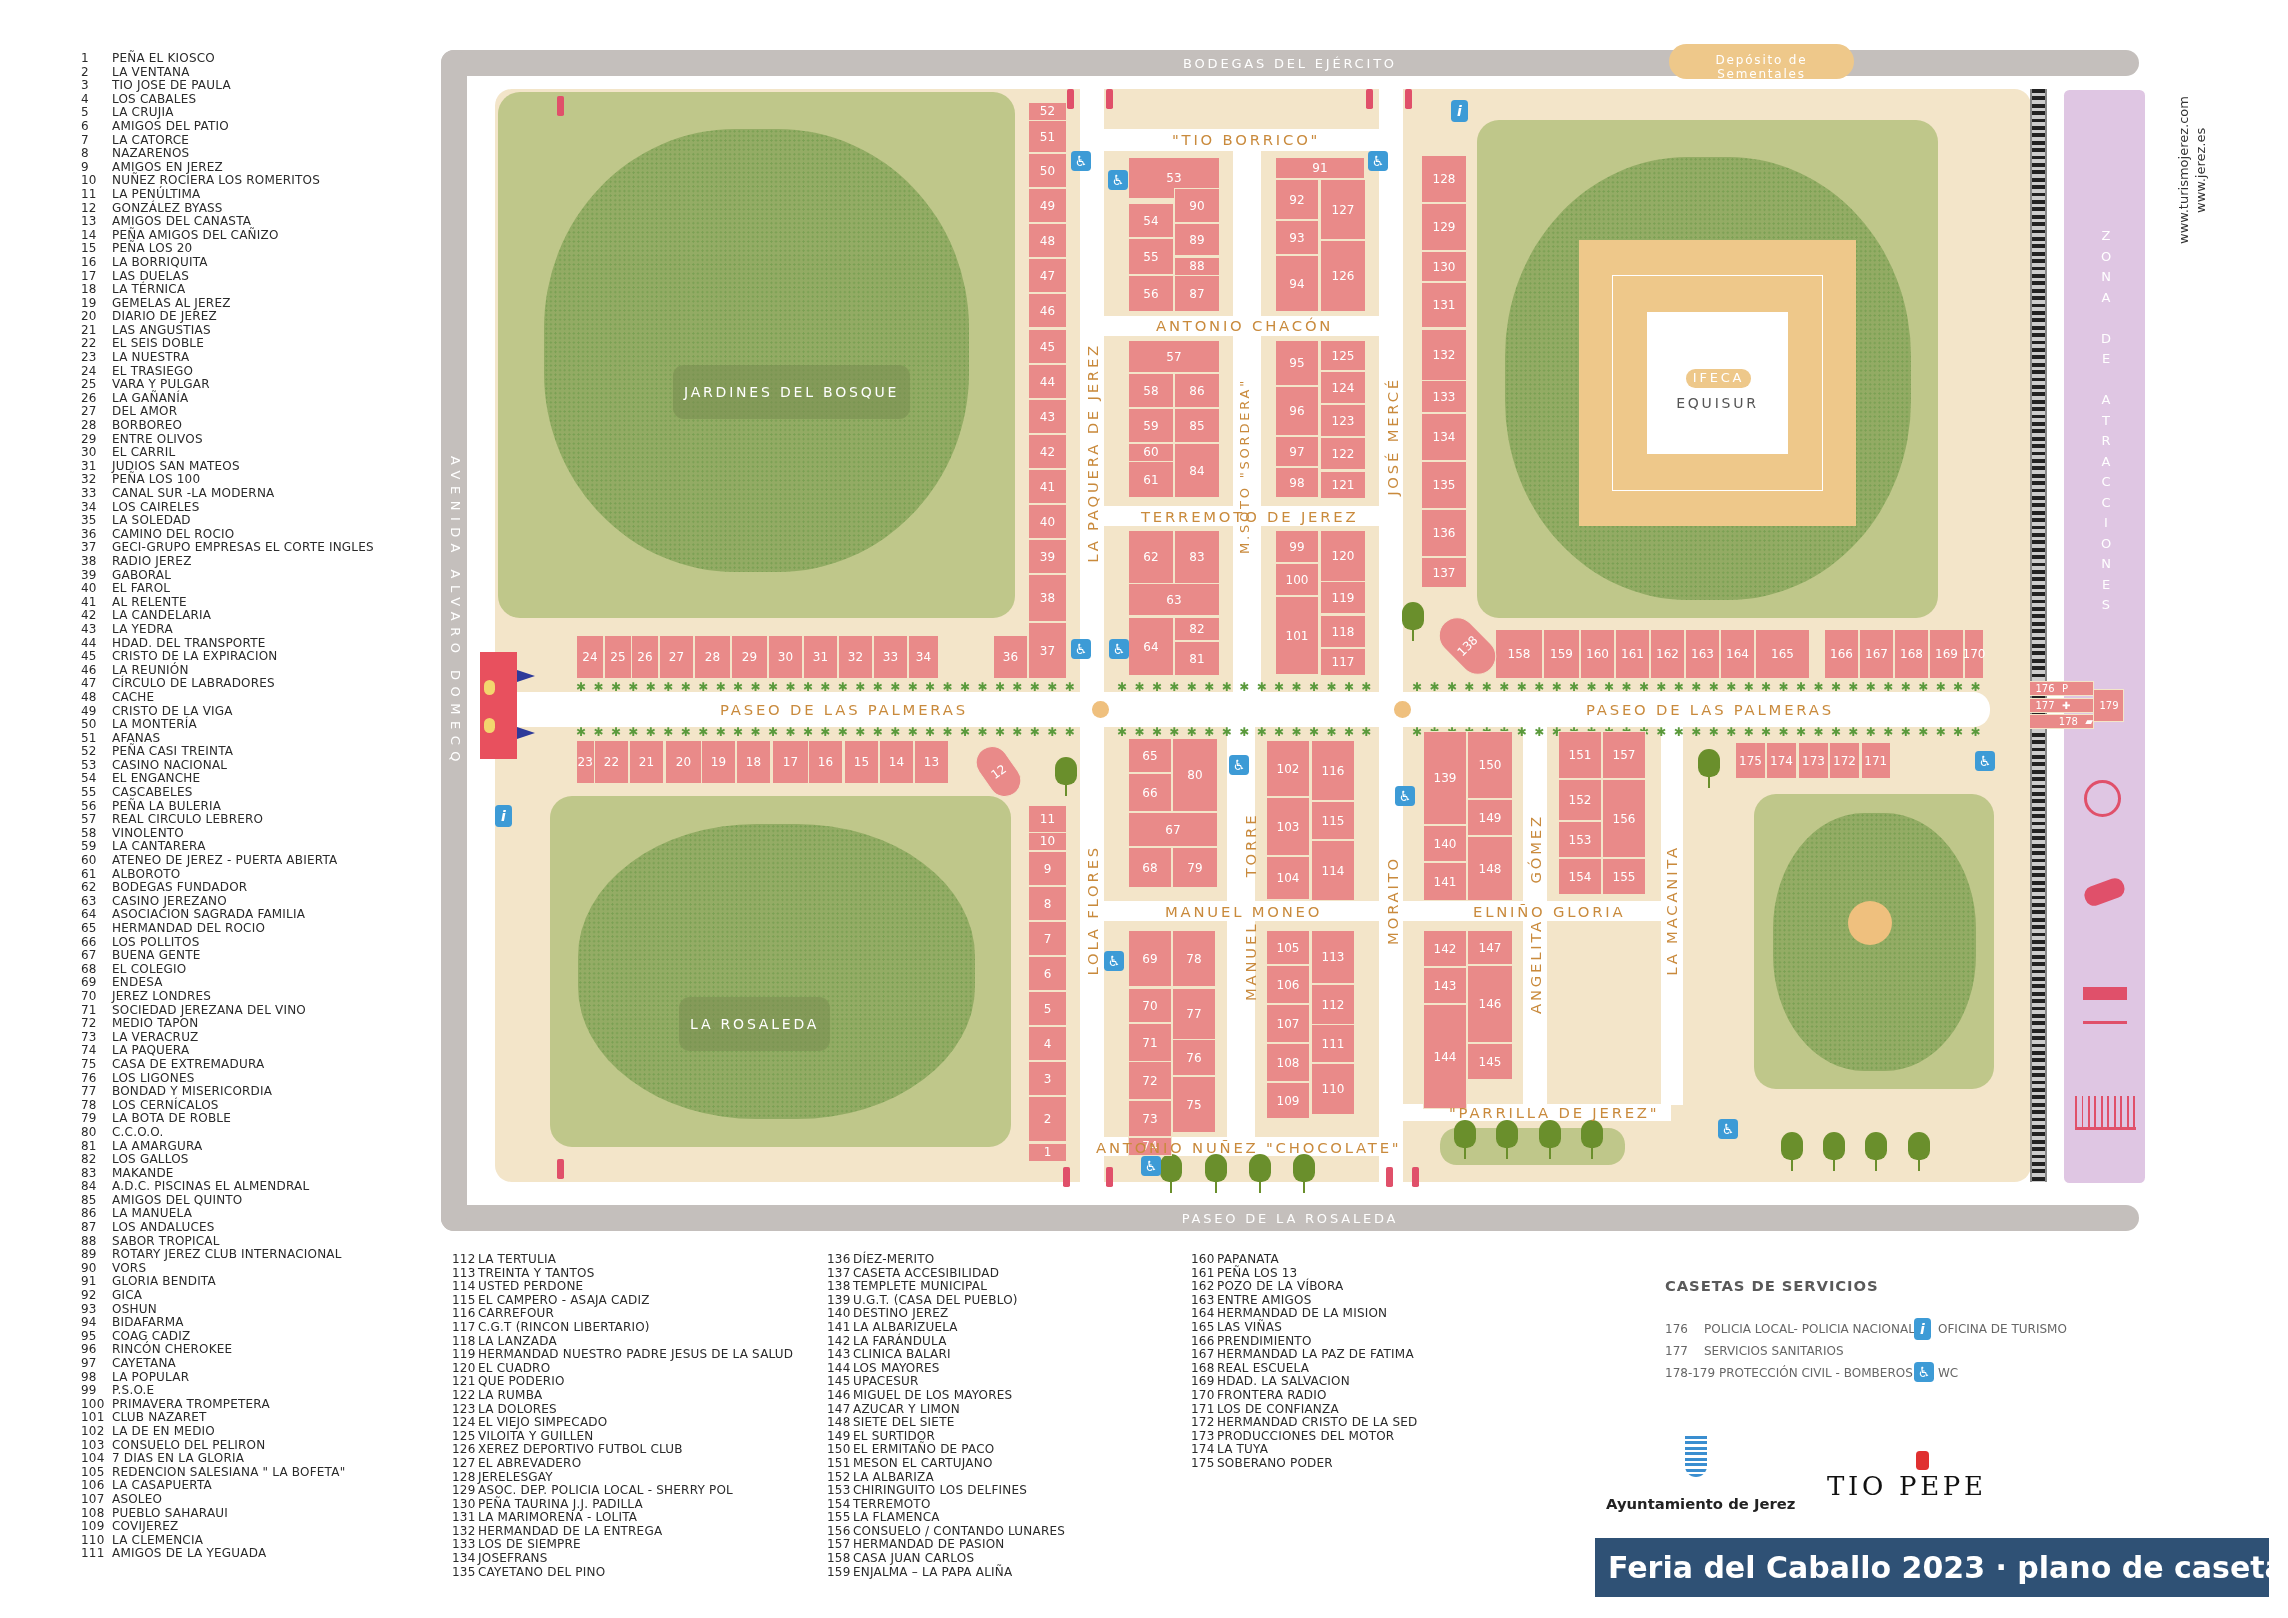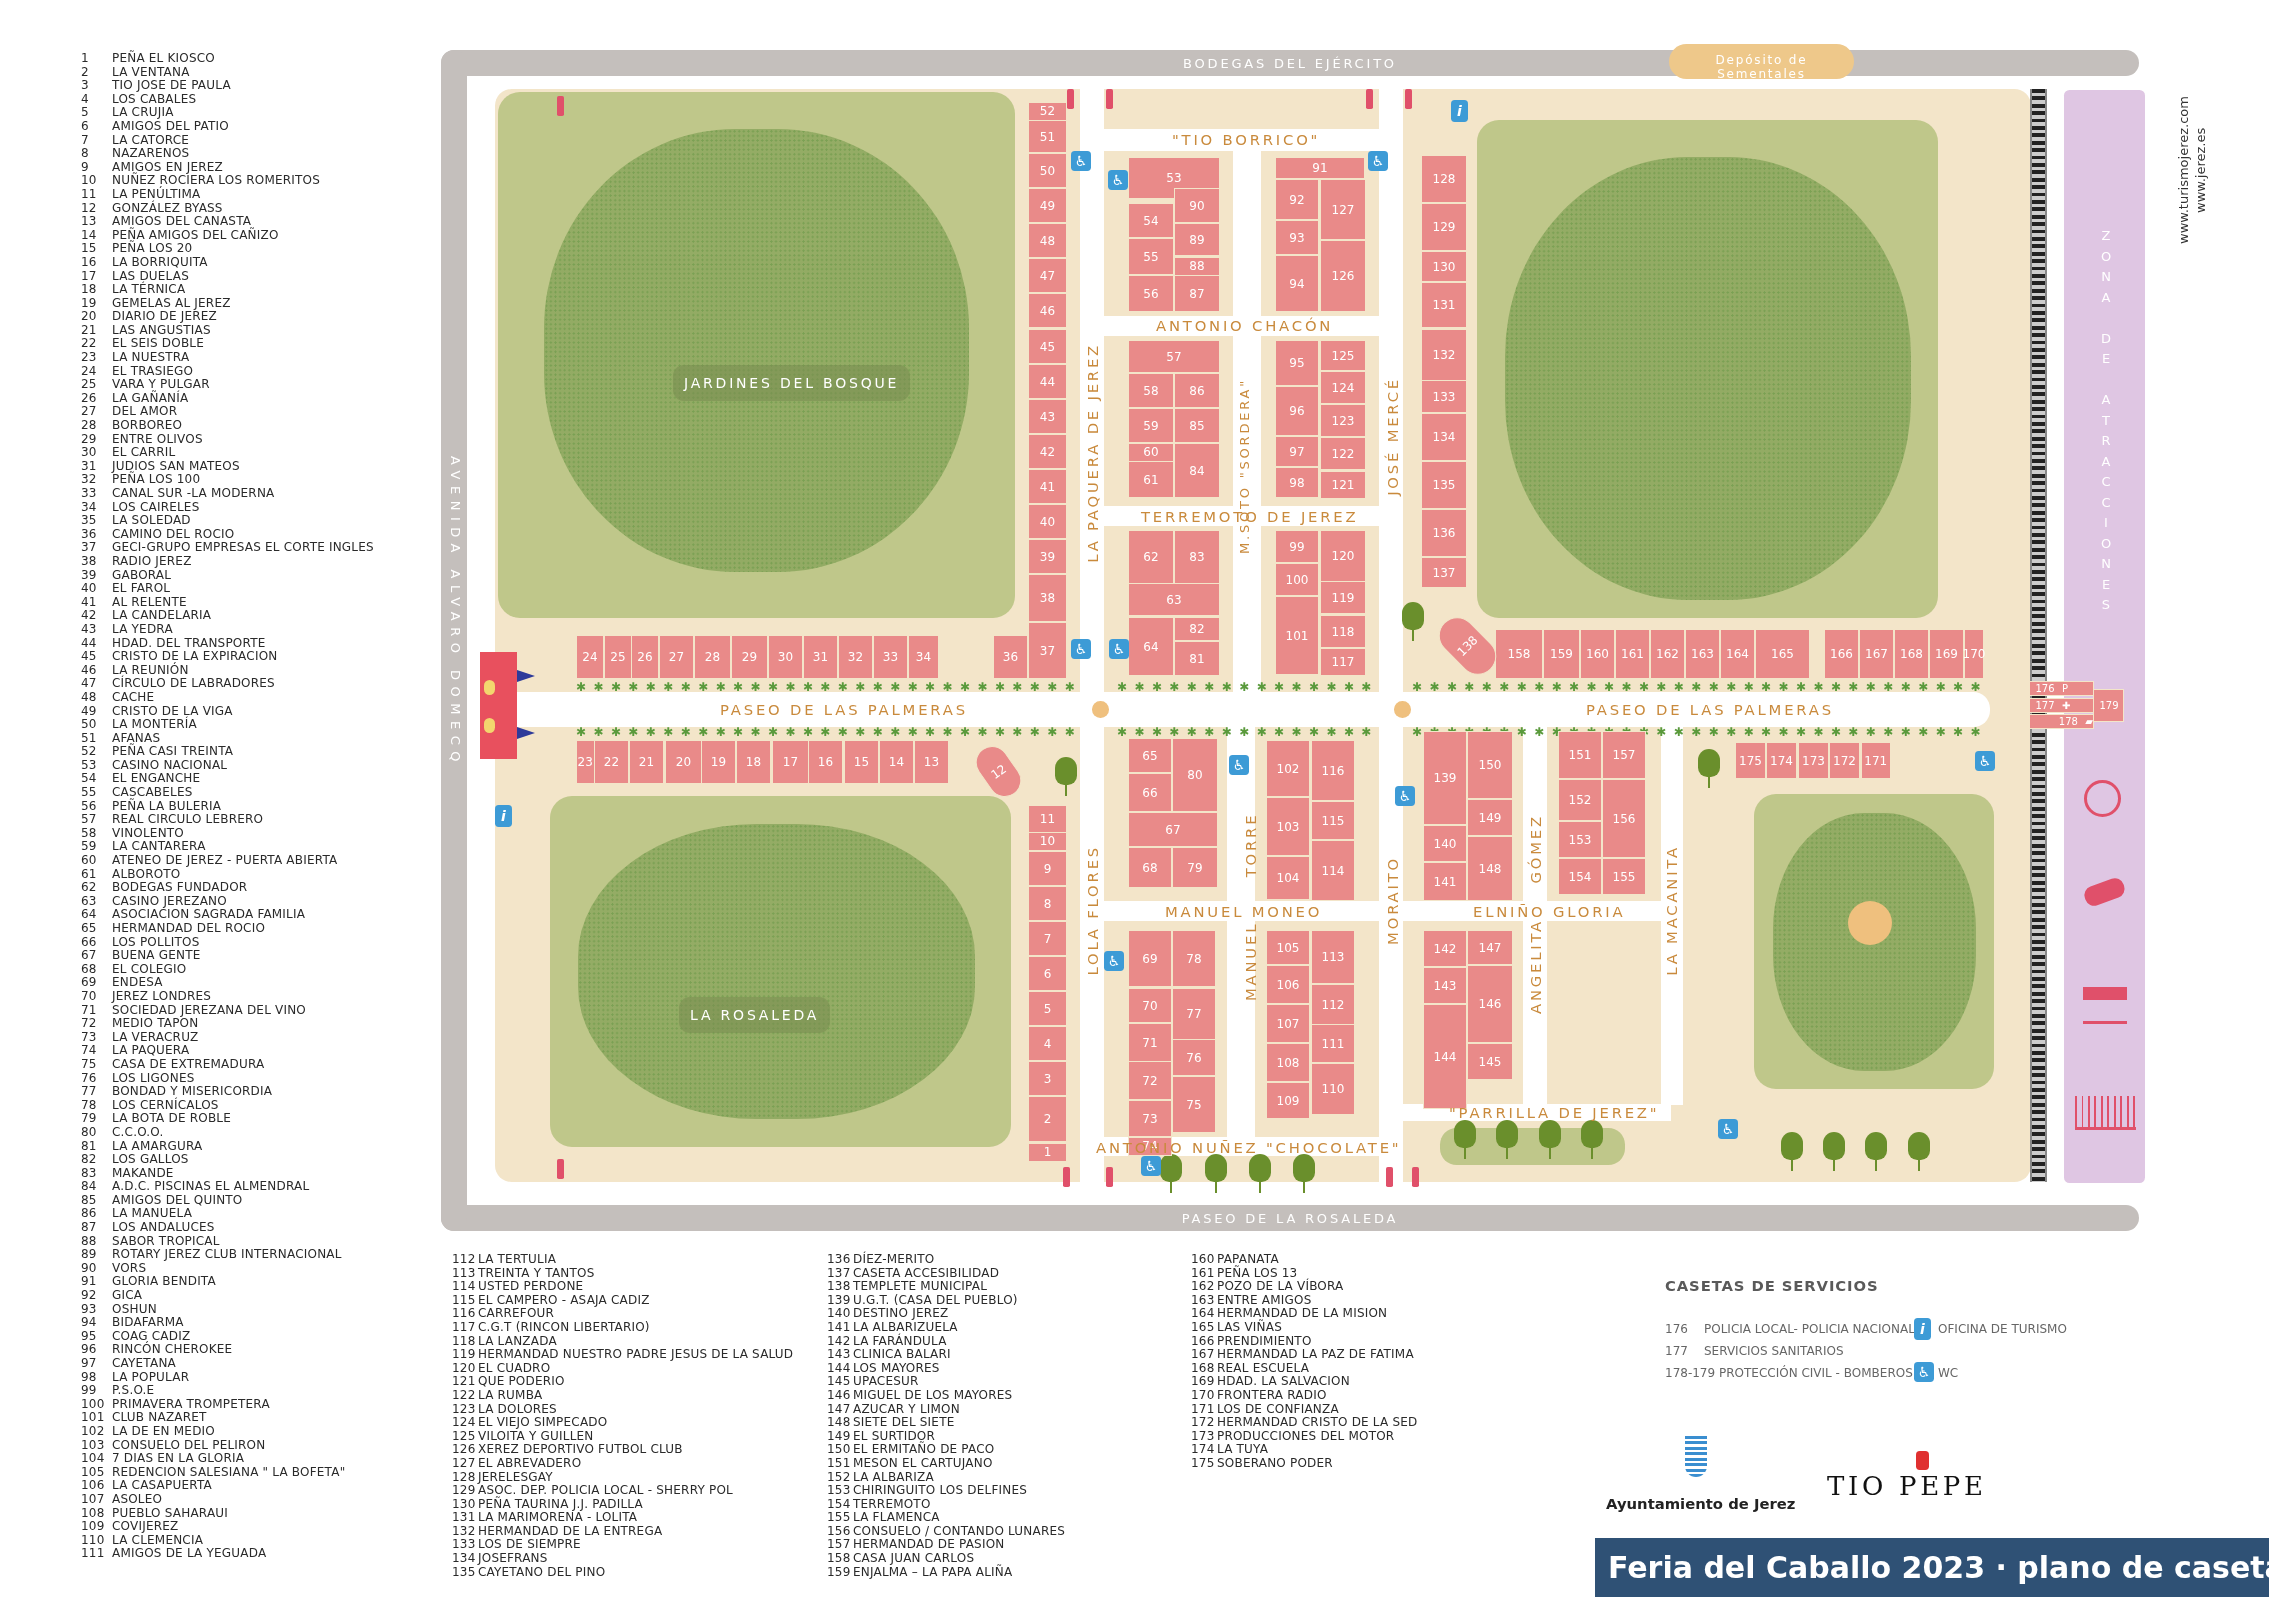--- a/index.html
+++ b/index.html
@@ -10,21 +10,21 @@
   .legend-row{display:flex;white-space:nowrap;}
   .legend-num{display:inline-block;width:31px;}
   .legend-col.c2 .legend-num,.legend-col.c3 .legend-num,.legend-col.c4 .legend-num{width:26px;}
   
   .road{position:absolute;background:#c4bfbc;border-radius:13px;}
   .road-label{position:absolute;color:#fff;font-size:13px;letter-spacing:2.8px;text-align:center;}
   .ground{position:absolute;background:#f3e5c9;}
   .street{position:absolute;background:#ffffff;}
   .park{position:absolute;background:#bfc78a;border-radius:22px;overflow:hidden;}
   .park-hatch{position:absolute;background-color:#8ca75e;background-image:radial-gradient(#6f9a4a 35%,transparent 36%);background-size:4.6px 4.6px;border-radius:45%;opacity:0.85;}
-  .park-label{position:absolute;background:rgba(120,140,80,0.55);color:#fff;font-size:14px;letter-spacing:2.8px;padding:10px 11px;border-radius:11px;white-space:nowrap;}
+  .park-label{position:absolute;background:rgba(120,140,80,0.55);color:#fff;font-size:14px;letter-spacing:2.8px;padding:19px 11px;border-radius:11px;white-space:nowrap;}
   .tree{position:absolute;width:28px;height:39px;}
   .tree::before{content:"";position:absolute;left:2.8px;top:0;width:22px;height:28px;background:#6a8f2c;border-radius:11px 11px 9.2px 9.2px;}
   .tree::after{content:"";position:absolute;left:13px;top:26px;width:1.8px;height:13px;background:#6a8f2c;}
   .caseta{position:absolute;background:#e98a89;color:#fff;font-size:12px;display:flex;align-items:center;justify-content:center;box-sizing:border-box;border:1.4px solid #f3e5c9;}
   .street-name{position:absolute;color:#c98a3c;font-size:14.8px;letter-spacing:2.8px;white-space:nowrap;}
   .street-name.v{writing-mode:vertical-rl;transform:rotate(180deg);}
   .palm-row{position:absolute;height:13px;color:#5a9a3c;font-size:12px;letter-spacing:7.4px;overflow:hidden;white-space:nowrap;}
   .wc{position:absolute;width:20px;height:20px;background:#3d9bd6;border-radius:3.7px;color:#fff;font-size:14px;display:flex;align-items:center;justify-content:center;}
   .info{position:absolute;width:16.6px;height:22px;background:#3d9bd6;border-radius:3.7px;color:#fff;font-size:14px;font-style:italic;font-weight:bold;display:flex;align-items:center;justify-content:center;}
   .gate-post{position:absolute;width:7.4px;height:20px;background:#e0506a;border-radius:1.8px;}
@@ -783,20 +783,26 @@
   <div class="park" style="left:498px;top:92px;width:517px;height:526px;">
     <div class="park-hatch" style="left:46px;top:37px;width:425px;height:443px;"></div>
     <div class="park-label" style="left:175px;top:273px;">JARDINES DEL BOSQUE</div>
   </div>
   <div class="park" style="left:550px;top:796px;width:461px;height:351px;">
     <div class="park-hatch" style="left:28px;top:28px;width:397px;height:295px;"></div>
     <div class="park-label" style="left:129px;top:166px;margin-top:35px;">LA ROSALEDA</div>
   </div>
   <div class="park" style="left:1477px;top:120px;width:461px;height:498px;">
     <div class="park-hatch" style="left:28px;top:37px;width:406px;height:443px;"></div>
+    <div class="arena" style="left:102px;top:120px;width:277px;height:286px;">
+      <div class="abs" style="left:33px;top:35px;right:33px;bottom:35px;border:1.8px solid #fff;"></div>
+      <div class="abs" style="left:68px;top:72px;right:68px;bottom:72px;background:#fff;"></div>
+      <div class="abs" style="left:107px;top:129px;width:65px;height:18.5px;background:#eec88a;color:#fff;border-radius:9.2px;font-size:13px;letter-spacing:2.8px;text-align:center;line-height:18.5px;">IFECA</div>
+      <div class="abs" style="left:0;right:0;top:155px;text-align:center;font-size:14px;letter-spacing:2.8px;color:#555;">EQUISUR</div>
+    </div>
   </div>
   <div class="park" style="left:1754px;top:794px;width:240px;height:295px;">
     <div class="park-hatch" style="left:18.5px;top:18.5px;width:203px;height:258px;"></div>
     <div class="roundabout" style="left:94px;top:107px;width:44px;height:44px;"></div>
   </div>
   <div class="park" style="left:1440px;top:1128px;width:185px;height:37px;border-radius:16.6px;"></div>
 
   <div class="tree" style="left:1052px;top:757px;"></div>
   <div class="tree" style="left:1399px;top:602px;"></div>
   <div class="tree" style="left:1695px;top:749px;"></div>

